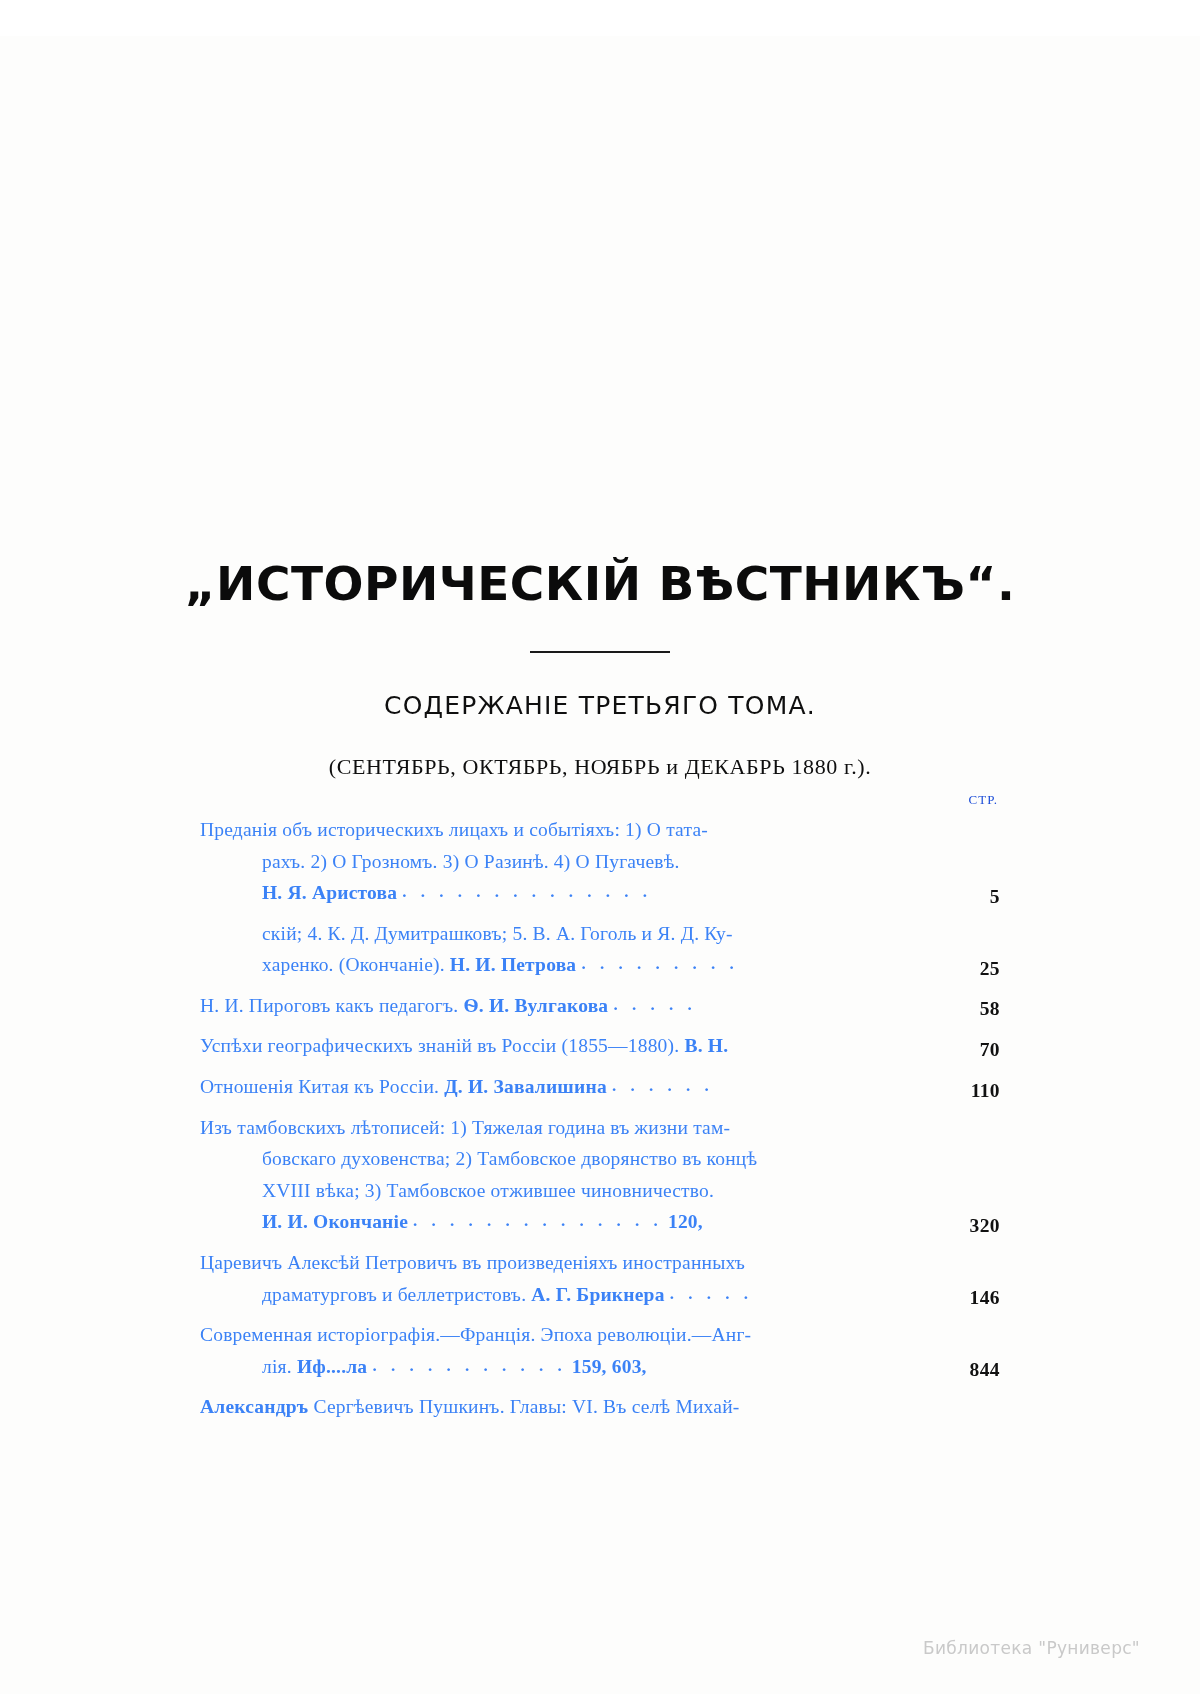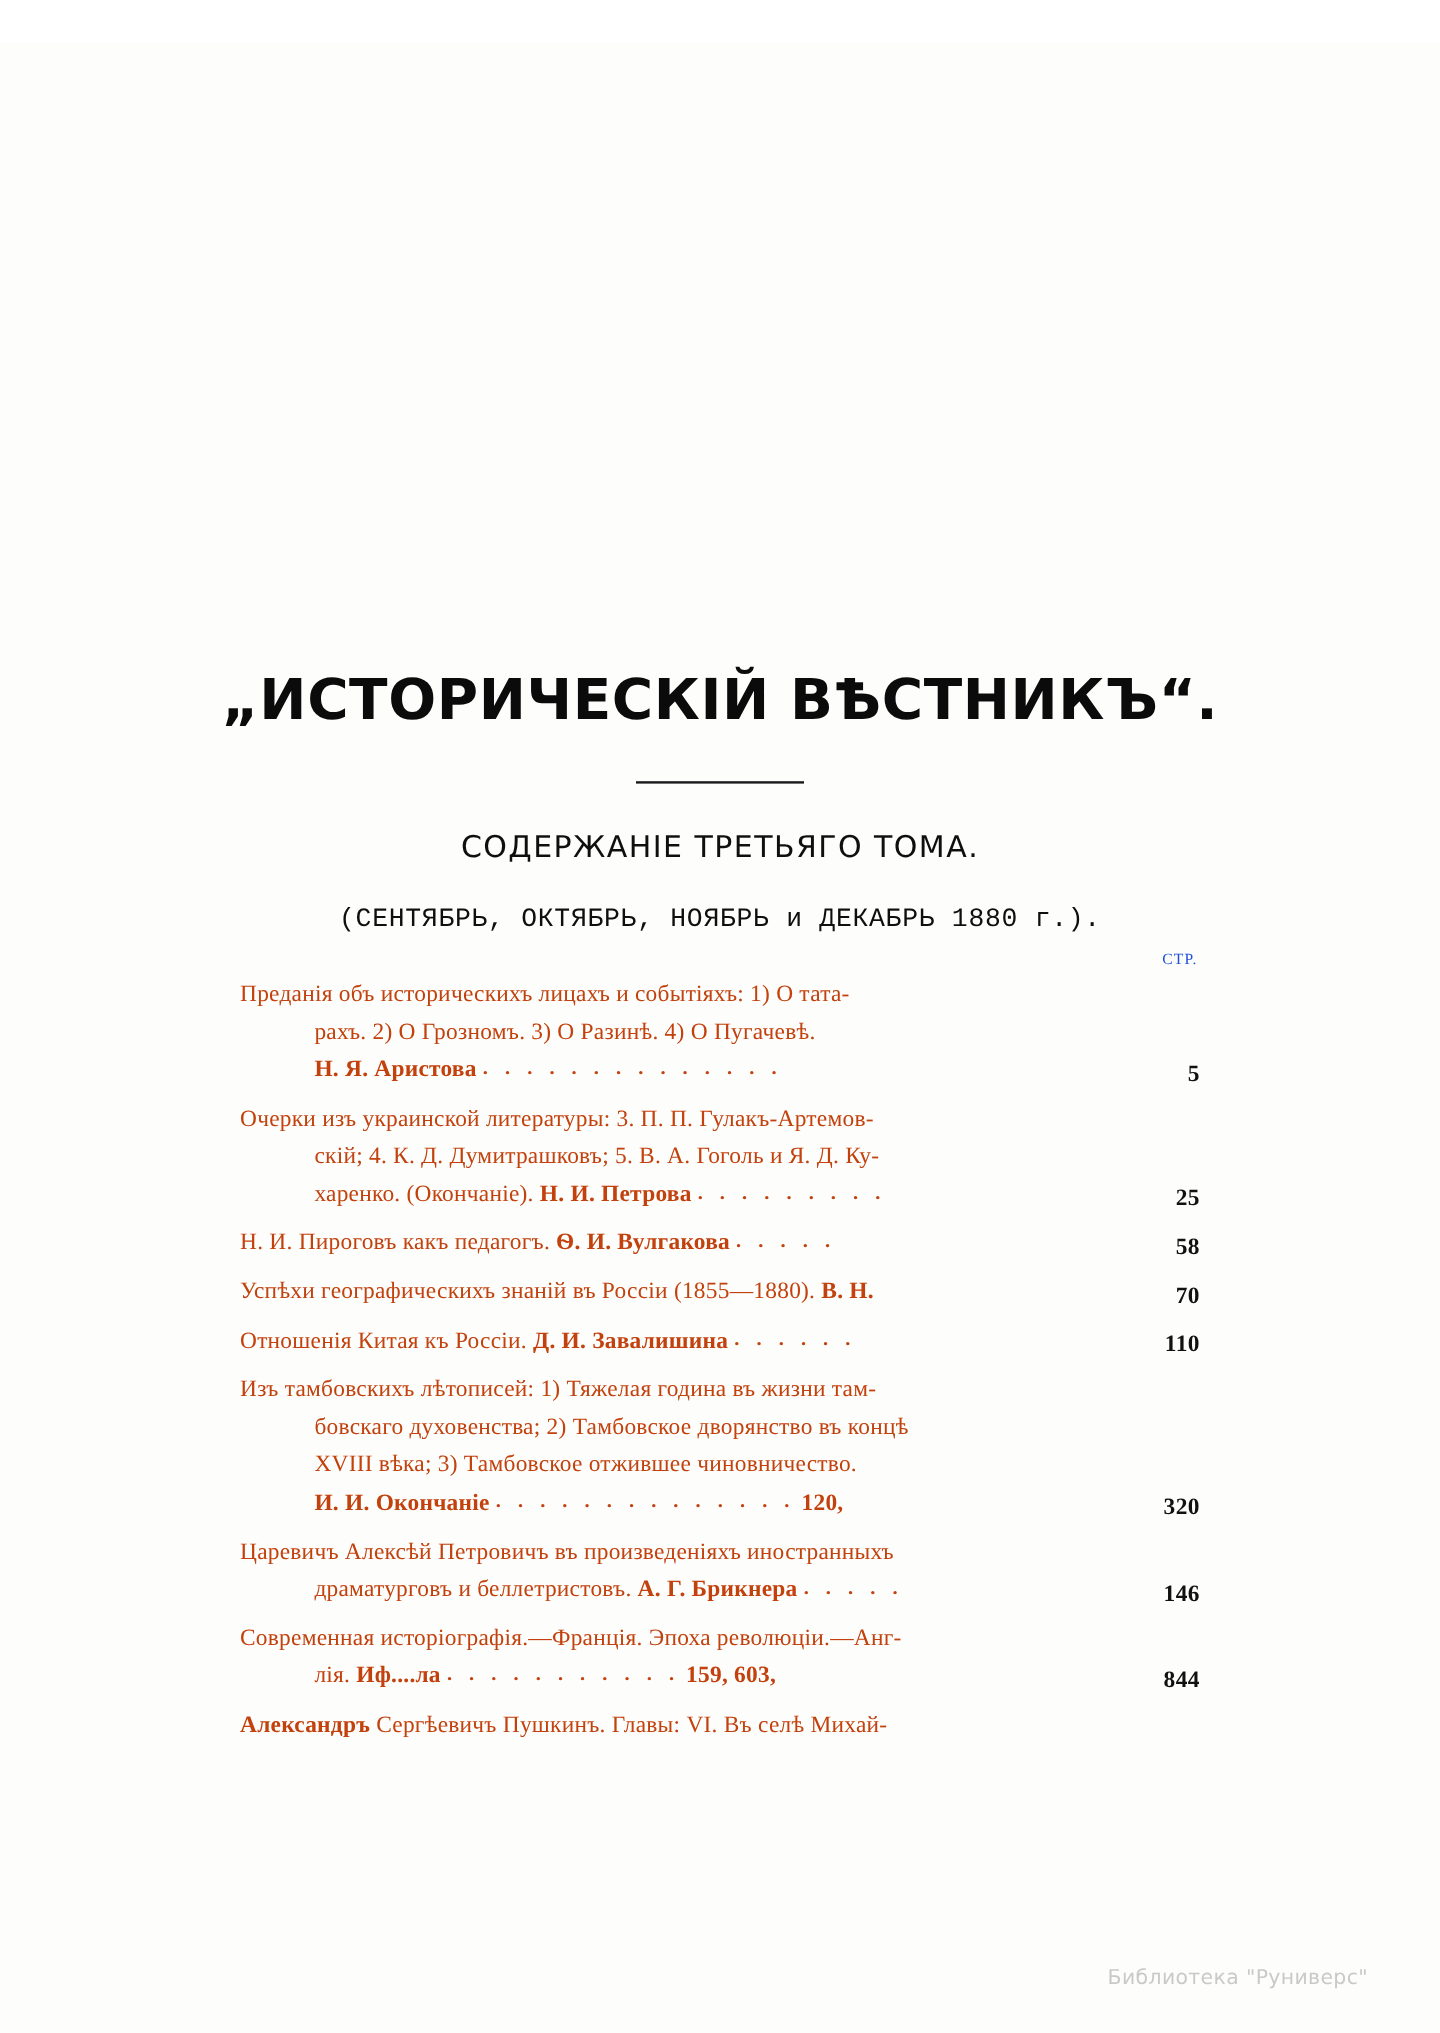--- a/index.html
+++ b/index.html
@@ -46,21 +46,21 @@
   .subtitle {
     text-align: center;
     font-family: "DejaVu Sans", sans-serif;
     font-size: 25px;
     letter-spacing: 1.2px;
     margin-top: 38px;
     color: #0f0f0f;
   }
   .period {
     text-align: center;
-    font-family: Liberation Mono, monospace;
+    font-family: Liberation Serif, serif;
     font-size: 22px;
     letter-spacing: 0.6px;
     margin-top: 34px;
     color: #0f0f0f;
   }
   .toc-wrap {
     width: 800px;
     margin: 0 auto;
     position: relative;
   }
@@ -80,21 +80,21 @@
     display: flex;
     align-items: flex-end;
     margin-bottom: 9px;
   }
   .entry .text {
     flex: 1 1 auto;
     font-size: 19.5px;
     line-height: 1.62;
     text-align: justify;
     letter-spacing: 0.2px;
-    color: #c2410c;
+    color: #3b82f6;
   }
   .entry .text .b {
     font-weight: bold;
   }
   .pagenum {
     flex: 0 0 58px;
     text-align: right;
     font-size: 19.5px;
     font-weight: bold;
     letter-spacing: 0.4px;
@@ -151,21 +151,20 @@
             <span class="row-inner indent1">
               <span class="b">Н. Я. Аристова</span>
               <span class="dotline">. . . . . . . . . . . . . .</span>
             </span>
           </div>
           <div class="pagenum">5</div>
         </div>
 
         <div class="entry">
           <div class="text">
-            <span class="row-inner">Очерки изъ украинской литературы: 3. П. П. Гулакъ-Артемов-</span>
             <span class="row-inner indent1">скій; 4. К. Д. Думитрашковъ; 5. В. А. Гоголь и Я. Д. Ку-</span>
             <span class="row-inner indent1">
               <span>харенко. (Окончаніе).</span>
               <span class="b">Н. И. Петрова</span>
               <span class="dotline">. . . . . . . . .</span>
             </span>
           </div>
           <div class="pagenum">25</div>
         </div>
 

